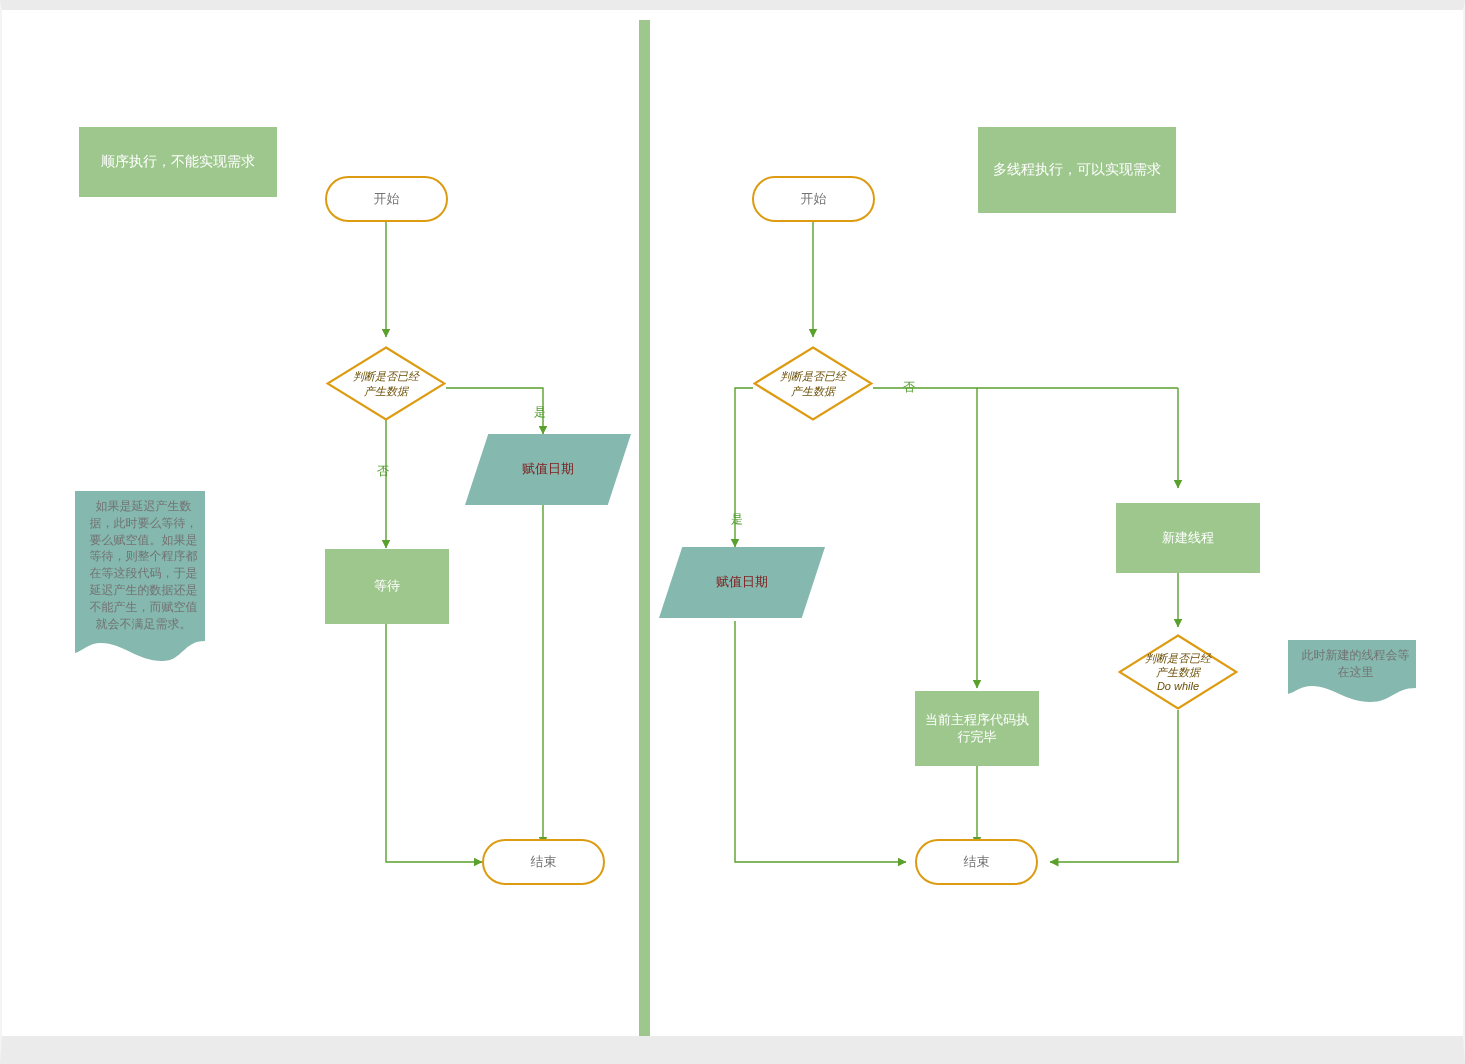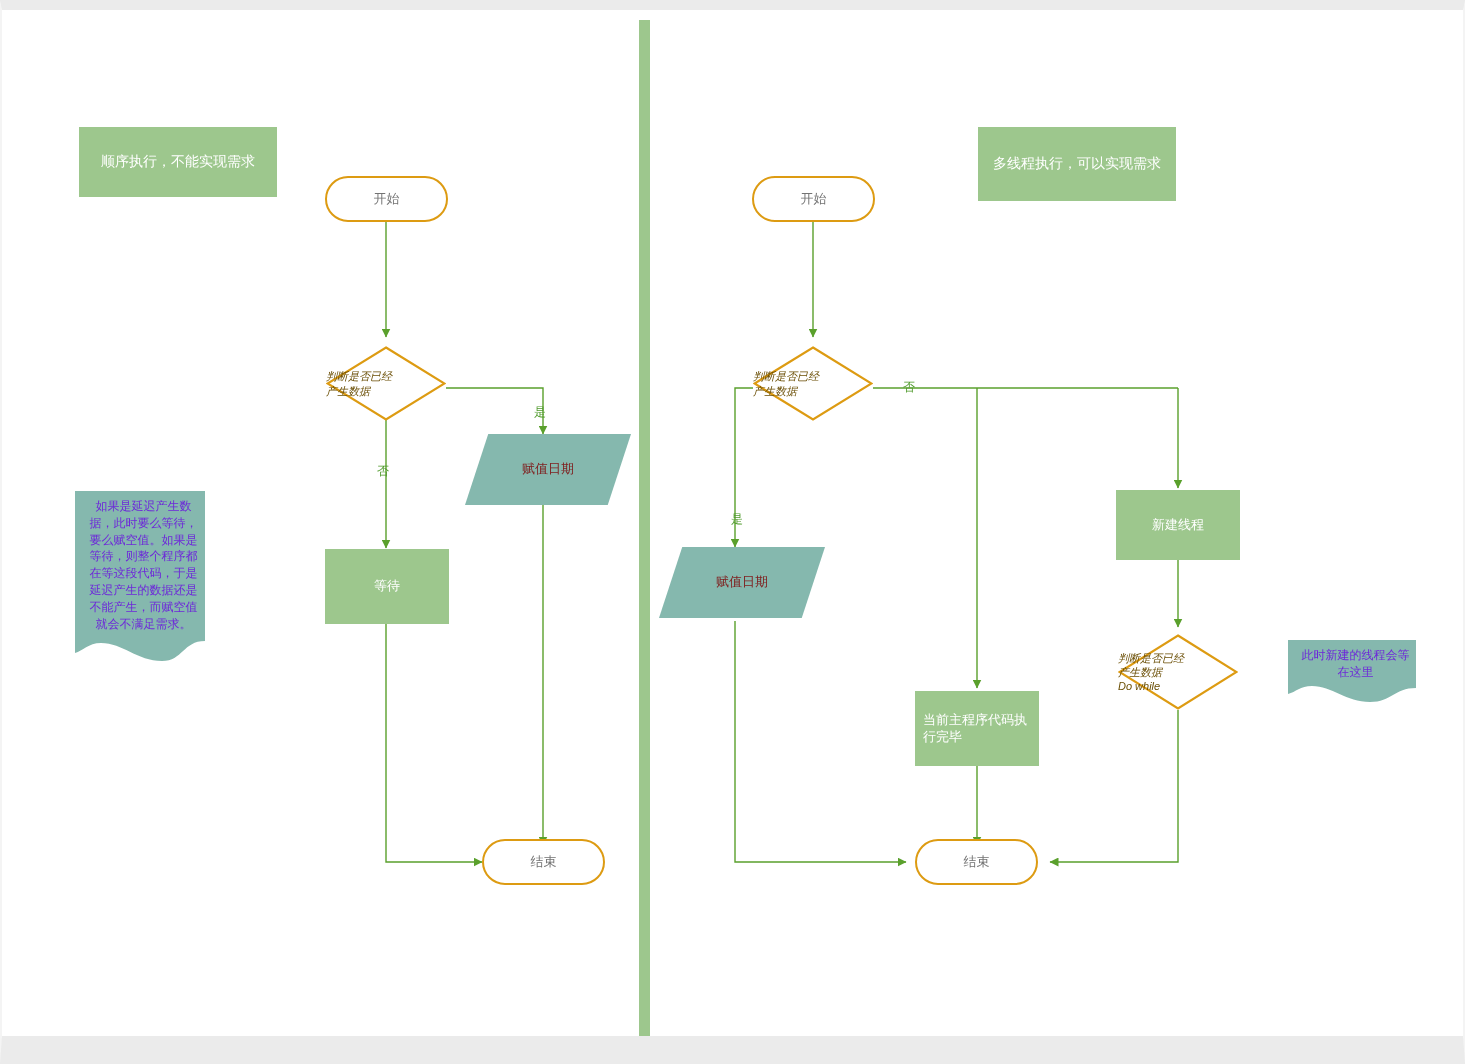--- a/index.html
+++ b/index.html
@@ -38,21 +38,21 @@
     pointer-events: none;
   }
 
   
   .node {
     position: absolute;
     box-sizing: border-box;
     display: flex;
     align-items: center;
     justify-content: center;
-    text-align: left;
+    text-align: center;
     line-height: 1.28;
   }
 
   
   .terminal {
     border: 2px solid #DD9B12;
     background: #ffffff;
     border-radius: 999px;
     color: #737373;
     font-size: 13px;
@@ -106,21 +106,21 @@
     position: absolute;
     box-sizing: border-box;
   }
   .note .note-bg {
     position: absolute;
     left: 0; top: 0; width: 100%; height: 100%;
   }
   .note .note-text {
     position: relative;
     z-index: 2;
-    color: #6d28d9;
+    color: #737373;
     font-size: 12px;
     line-height: 1.4;
     text-align: center;
     white-space: pre-line;
     padding: 7px 2px 0 9px;
     box-sizing: border-box;
   }
 
   
   .divider {
@@ -215,41 +215,41 @@
     <div class="edge-label" style="left:532px; top:396px;">是</div>
     <div class="edge-label" style="left:375px; top:455px;">否</div>
 
     <div class="note" style="left:73px; top:481px; width:130px; height:177px;">
       <svg class="note-bg" viewBox="0 0 130 177" preserveAspectRatio="none">
         <path d="M0,0 L130,0 L130,150 C108,150 108,170 87,170 C62,170 48,152 26,152 C13,152 8,160 0,162 Z" fill="#85B8AE"></path>
       </svg>
       <div class="note-text">如果是延迟产生数据，此时要么等待，要么赋空值。如果是等待，则整个程序都在等这段代码，于是延迟产生的数据还是不能产生，而赋空值就会不满足需求。</div>
     </div>
 
-    <div class="node banner" style="left:976px; top:117px; width:198px; height:74px;">
+    <div class="node banner" style="left:976px; top:117px; width:198px; height:86px;">
       <span>多线程执行，可以实现需求</span>
     </div>
 
     <div class="node terminal" style="left:750px; top:166px; width:123px; height:46px;">
       <span>开始</span>
     </div>
 
     <div class="node decision" style="left:751px; top:336px; width:120px; height:75px;">
       <svg class="dia-bg" viewBox="0 0 120 75" preserveAspectRatio="none">
         <polygon points="60,1.5 118.5,37.5 60,73.5 1.5,37.5" fill="#ffffff" stroke="#DD9B12" stroke-width="2.2"></polygon>
       </svg>
       <span class="dia-label">判断是否已经
 产生数据</span>
     </div>
 
     <div class="node data-shape" style="left:657px; top:537px; width:166px; height:71px;">
       <span>赋值日期</span>
     </div>
 
-    <div class="node process" style="left:1114px; top:480px; width:124px; height:70px;">
+    <div class="node process" style="left:1114px; top:493px; width:144px; height:70px;">
       <span>新建线程</span>
     </div>
 
     <div class="node decision" style="left:1116px; top:624px; width:120px; height:76px;">
       <svg class="dia-bg" viewBox="0 0 120 76" preserveAspectRatio="none">
         <polygon points="60,1.5 118.5,38 60,74.5 1.5,38" fill="#ffffff" stroke="#DD9B12" stroke-width="2.2"></polygon>
       </svg>
       <span class="dia-label">判断是否已经
 产生数据
 Do while</span>

